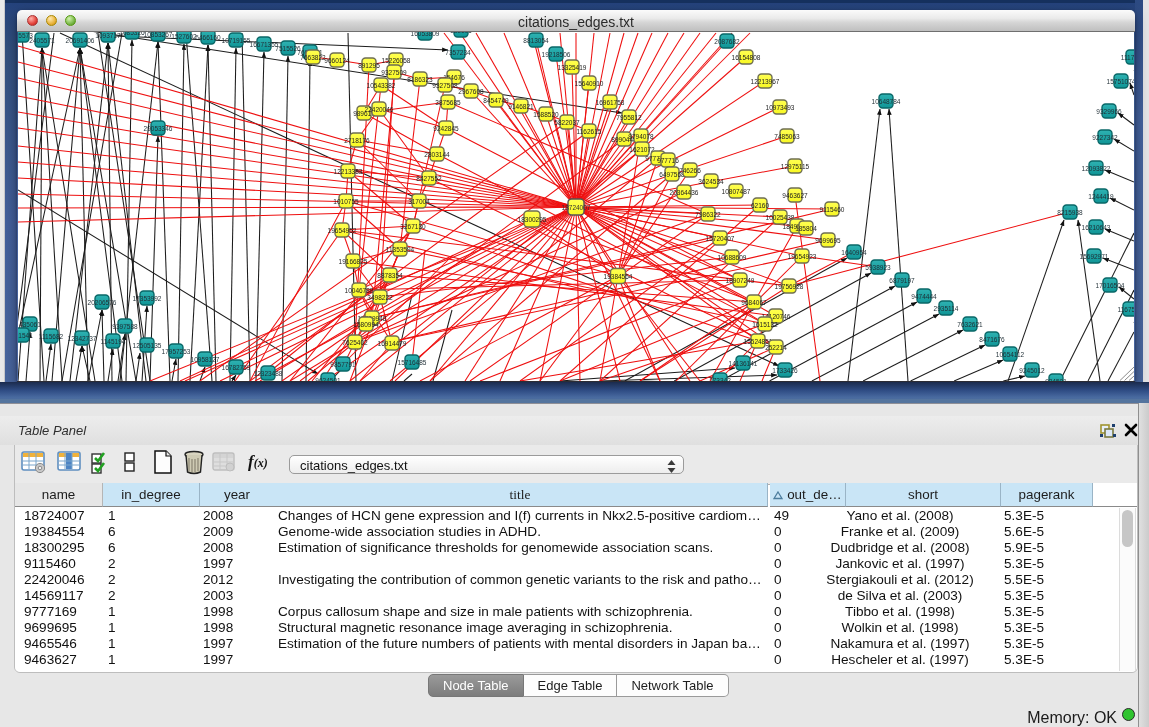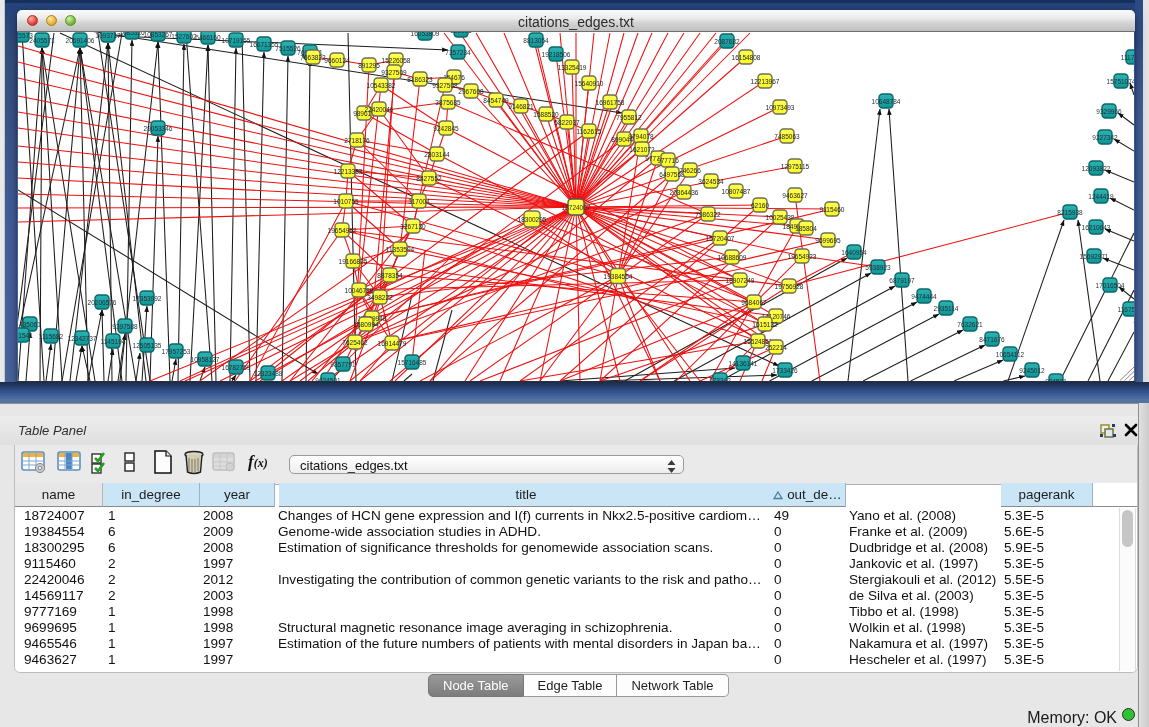--- a/index.html
+++ b/index.html
@@ -19,21 +19,21 @@
  border:1px solid #9b9b9b;border-radius:5px;font-size:13px;color:#111;line-height:19px;padding-left:10px;box-sizing:border-box;}
 #combo .arr{position:absolute;right:7px;top:3px;}
 #bigbox{position:absolute;left:14px;top:34px;width:1124px;height:235px;background:#eaeaea;
  border:1px solid #bdbdbd;border-radius:6px;overflow:hidden;box-sizing:border-box;}
 #bigbox .white{position:absolute;left:0;top:45px;width:100%;height:190px;background:#fff;border-top:1px solid #b0b0b0;}
 .hcell{position:absolute;top:0;height:24px;box-sizing:border-box;border-right:1px solid #9ab4c6;
  font-size:13.4px;color:#1d1d1d;text-align:center;line-height:24px;background:#c9e5f6;border-bottom:1px solid #8a8a8a;}
 .trow{position:absolute;left:0;width:1122px;height:16px;font-size:13.6px;color:#111;white-space:nowrap;}
 .trow span{position:absolute;top:0;height:16px;line-height:16px;overflow:hidden;}
 .c0{left:24px;width:78px;} .c1{left:108px;width:90px;} .c2{left:203px;width:70px;}
-.c3{left:278px;width:488px;} .c4{left:774px;width:68px;} .c5{left:849px;width:150px;}
+.c3{left:278px;width:488px;} .c4{left:774px;width:68px;} .c5{left:825px;width:150px;text-align:center;}
 .c6{left:1004px;width:86px;}
 #tabs{position:absolute;left:428px;top:674px;height:15px;display:flex;}
 .tab{height:21px;line-height:21px;font-size:13px;padding:0 14px;border:1px solid #9a9a9a;background:#fdfdfd;color:#1d1d1d;}
 .tab.sel{background:linear-gradient(#9a9a9a,#7c7c7c);color:#fff;border-color:#777;}
 #mem{position:absolute;right:32px;top:709px;font-size:16px;color:#1a1a1a;}
 #memdot{position:absolute;right:14px;top:708px;width:13px;height:13px;border-radius:50%;
  background:#2fc42f;border:1.5px solid #2a2a2a;box-sizing:border-box;}
 </style></head><body>
 <div id="desk">
  <div style="position:absolute;left:0;top:0;width:100%;height:3px;background:#16315e"></div>
@@ -698,24 +698,25 @@
   <div id="combo">citations_edges.txt<span class="arr"><svg width="9" height="13">
             <path d="M4.5 0 L8.5 5 L0.5 5 Z" fill="#3a3a3a"></path>
             <path d="M4.5 13 L8.5 8 L0.5 8 Z" fill="#3a3a3a"></path>
           </svg></span></div>
  </div>
 </div>
 <div id="hdr" style="position:absolute;left:15px;top:483px;width:1122px;height:24px;">
   <span class="hcell" style="left:0px;width:88px;background:#e6e6e6;border-right:1px solid #b5b5b5;">name</span>
   <span class="hcell" style="left:88px;width:97px;">in_degree</span>
   <span class="hcell" style="left:185px;width:75px;">year</span>
-  <span class="hcell" style="left:264px;width:495px;">title</span>
+  <span class="hcell" style="left:258px;width:495px;font-family:Liberation Serif, serif;">title</span>
   <span class="hcell" style="left:755px;width:76px;"><svg width="10" height="9" style="vertical-align:-1px">
         <path d="M5 1 L9 7.5 L1 7.5 Z" fill="none" stroke="#4d7d9d" stroke-width="1.3"></path>
       </svg> out_de…</span>
+  <span class="hcell" style="left:831px;width:155px;">short</span>
   <span class="hcell" style="left:986px;width:92px;text-align:center;">pagerank</span>
   <span class="hcell" style="left:1078px;width:44px;background:#fff;border-right:none;border-bottom:1px solid #8a8a8a;"></span>
 </div>
 <div class="trow" style="top:508px">
     <span class="c0">18724007</span>
     <span class="c1">1</span>
     <span class="c2">2008</span>
     <span class="c3">Changes of HCN gene expression and I(f) currents in Nkx2.5-positive cardiom…</span>
     <span class="c4">49</span>
     <span class="c5">Yano et al. (2008)</span>
@@ -761,20 +762,21 @@
     <span class="c1">2</span>
     <span class="c2">2003</span>
     <span class="c4">0</span>
     <span class="c5">de Silva et al. (2003)</span>
     <span class="c6">5.3E-5</span>
   </div>
 <div class="trow" style="top:604px">
     <span class="c0">9777169</span>
     <span class="c1">1</span>
     <span class="c2">1998</span>
+    <span class="c3">Corpus callosum shape and size in male patients with schizophrenia.</span>
     <span class="c4">0</span>
     <span class="c5">Tibbo et al. (1998)</span>
     <span class="c6">5.3E-5</span>
   </div>
 <div class="trow" style="top:620px">
     <span class="c0">9699695</span>
     <span class="c1">1</span>
     <span class="c2">1998</span>
     <span class="c3">Structural magnetic resonance image averaging in schizophrenia.</span>
     <span class="c4">0</span>

